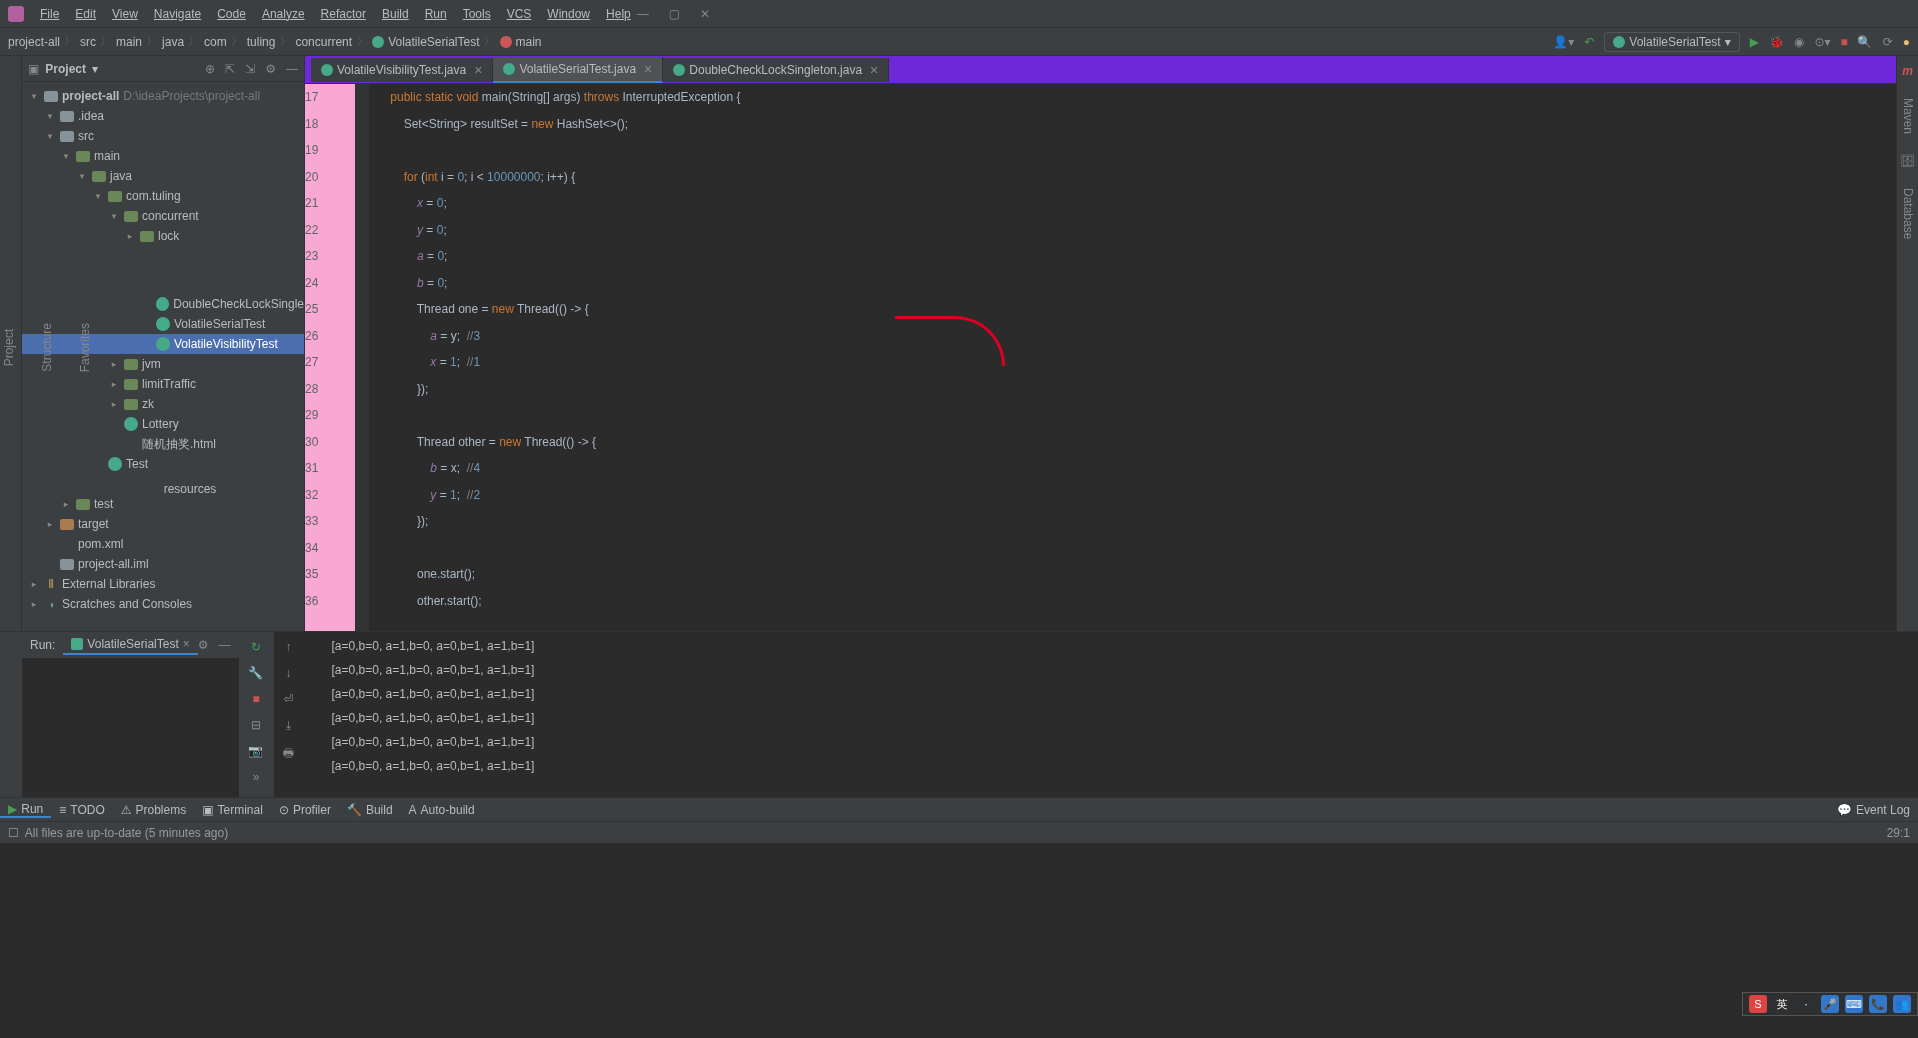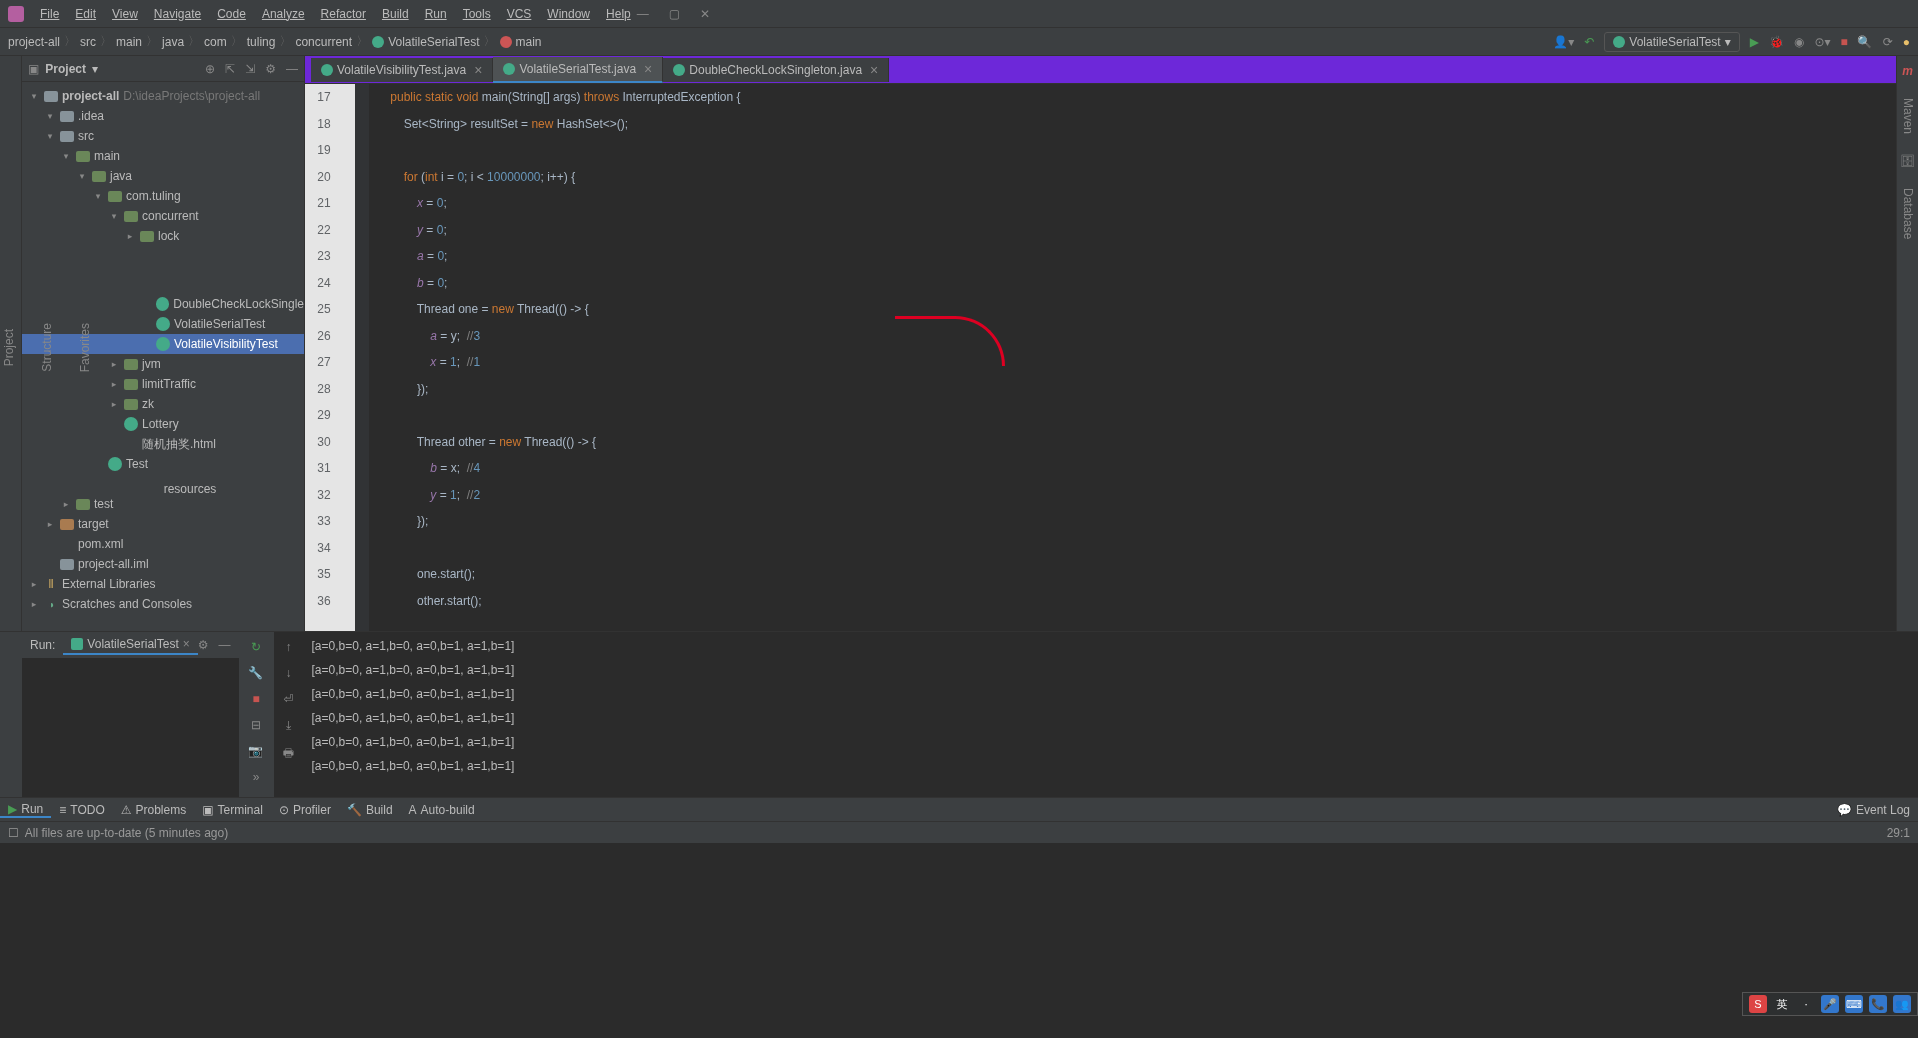--- a/index.html
+++ b/index.html
@@ -42,39 +42,39 @@
 .fico.xml { color:#c75450; font-weight:bold; }
 .fico.lib { color:#e8bf6a; }
 .tree-item .dim { color:#787878; }
 .editor { flex:1; display:flex; flex-direction:column; background:#2b2b2b; }
 .tabs { height:28px; display:flex; align-items:center; background:#6d28d9; border-bottom:1px solid #323232; padding-left:6px; }
 .tab-btn { display:flex; align-items:center; gap:4px; padding:4px 10px; background:#3c3f41; color:#bbb; border-right:1px solid #323232; cursor:default; }
 .tab-btn.active { background:#4e5254; border-bottom:2px solid #3c86c8; }
 .tab-btn .ico { width:12px; height:12px; background:#4a8; border-radius:50%; }
 .tab-btn .close { color:#888; margin-left:4px; font-size:14px; }
 .code-area { flex:1; display:flex; overflow:hidden; font-family:"JetBrains Mono","Consolas",monospace; font-size:14px; line-height:26.5px; position:relative; }
-.gutter-num { width:50px; text-align:center; padding-right:12px; color:#606366; background:#e5e5e5; }
+.gutter-num { width:50px; text-align:left; padding-right:12px; color:#606366; background:#f9a8d4; }
 .gutter-marks { width:14px; background:#313335; }
 .code-lines { flex:1; padding-left:8px; color:#a9b7c6; white-space:pre; }
 .code-lines .kw { color:#cc7832; }
 .code-lines .num { color:#6897bb; }
 .code-lines .cmt { color:#808080; }
 .code-lines .fld { color:#9876aa; font-style:italic; }
 .red-stroke { position:absolute; pointer-events:none; left:590px; top:232px; width:110px; height:50px; border-top:3px solid #d02; border-right:3px solid #d02; border-top-right-radius:60px; }
 .run-panel { height:166px; background:#2b2b2b; border-top:1px solid #323232; display:flex; }
 .run-gutter { width:22px; background:#3c3f41; }
 .run-side { width:35px; background:#3c3f41; display:flex; flex-direction:column; align-items:center; gap:12px; padding-top:8px; color:#888; }
 .run-side .green { color:#499c54; }
 .run-side .red { color:#c75450; }
 .run-body { flex:1; display:flex; flex-direction:row; }
 .run-header { height:26px; background:#3c3f41; display:flex; align-items:center; padding:0 8px; color:#bbb; }
 .run-header .rtabs { display:flex; gap:4px; align-items:center; }
 .run-header .rtab { padding:2px 8px; border-bottom:2px solid #3c86c8; display:flex; align-items:center; gap:4px; }
 .run-header .tools { margin-left:auto; display:flex; gap:10px; color:#888; }
-.run-output { flex:1; font-family:"JetBrains Mono","Consolas",monospace; font-size:13px; color:#bbb; padding:2px 8px; line-height:24px; overflow:hidden; }
+.run-output { flex:1; font-family:"JetBrains Mono","Consolas",monospace; font-size:13px; color:#bbb; padding:2px 8px; line-height:24px; overflow:hidden;margin-left:20px; }
 .bottom-bar { height:24px; background:#3c3f41; display:flex; align-items:center; border-top:1px solid #323232; font-size:11px; }
 .bottom-bar .btn { display:flex; align-items:center; gap:4px; padding:0 8px; color:#bbb; cursor:default; }
 .bottom-bar .btn .green { color:#499c54; }
 .bottom-bar .btn.active { border-bottom:2px solid #3c86c8; }
 .status-bar { height:22px; background:#3c3f41; display:flex; align-items:center; padding:0 8px; border-top:1px solid #323232; color:#999; font-size:11px; }
 .status-bar .right { margin-left:auto; display:flex; align-items:center; gap:10px; }
 .right-gutter { position:absolute; right:0; top:56px; width:22px; height:575px; background:#3c3f41; border-left:1px solid #323232; display:flex; flex-direction:column; align-items:center; padding-top:8px; gap:16px; }
 .right-gutter .tab { writing-mode:vertical-lr; color:#888; padding:4px 2px; cursor:default; }
 .ime-bar { position:absolute; bottom:22px; right:0; height:24px; display:flex; align-items:center; gap:6px; padding:0 6px; background:#2d2f30; border:1px solid #555; }
 .ime-bar .sq { width:18px; height:18px; display:flex; align-items:center; justify-content:center; border-radius:3px; color:#fff; font-size:11px; }

